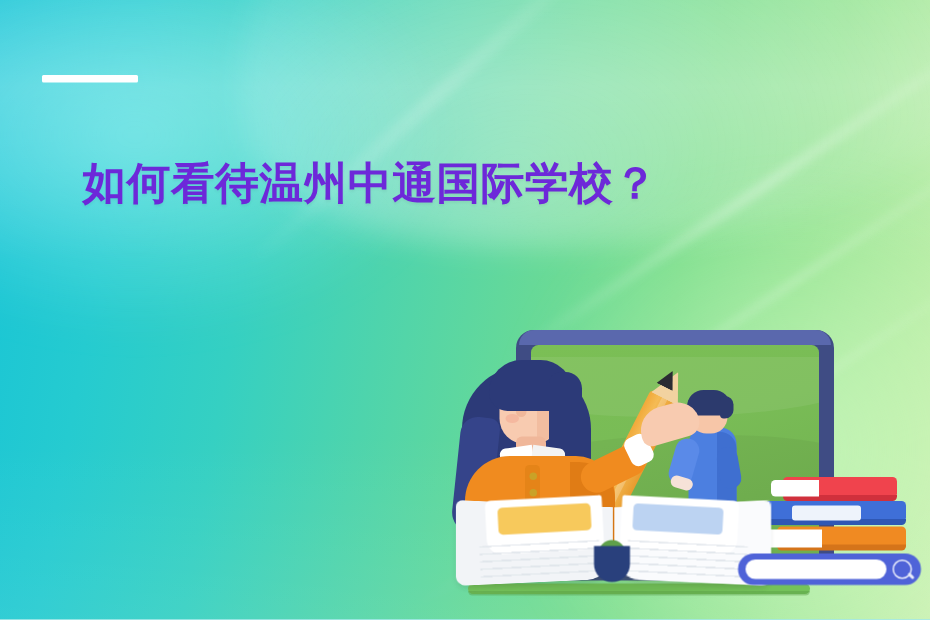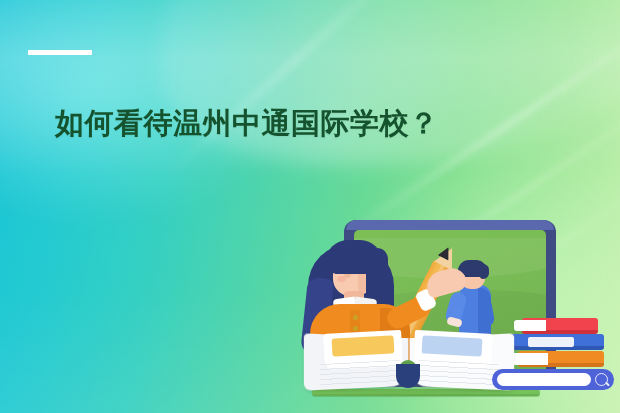--- a/index.html
+++ b/index.html
@@ -115,21 +115,21 @@
   }
 
   
   .headline {
     position: absolute;
     left: 55px;
     top: 104px;
     font-size: 29px;
     line-height: 38px;
     font-weight: bold;
-    color: #14532d;
+    color: #6d28d9;
     letter-spacing: 0.5px;
     white-space: nowrap;
     text-shadow: 0 1px 2px rgba(0,0,0,0.06);
   }
 
   
   .illu {
     position: absolute;
     left: 296px;
     top: 206px;

